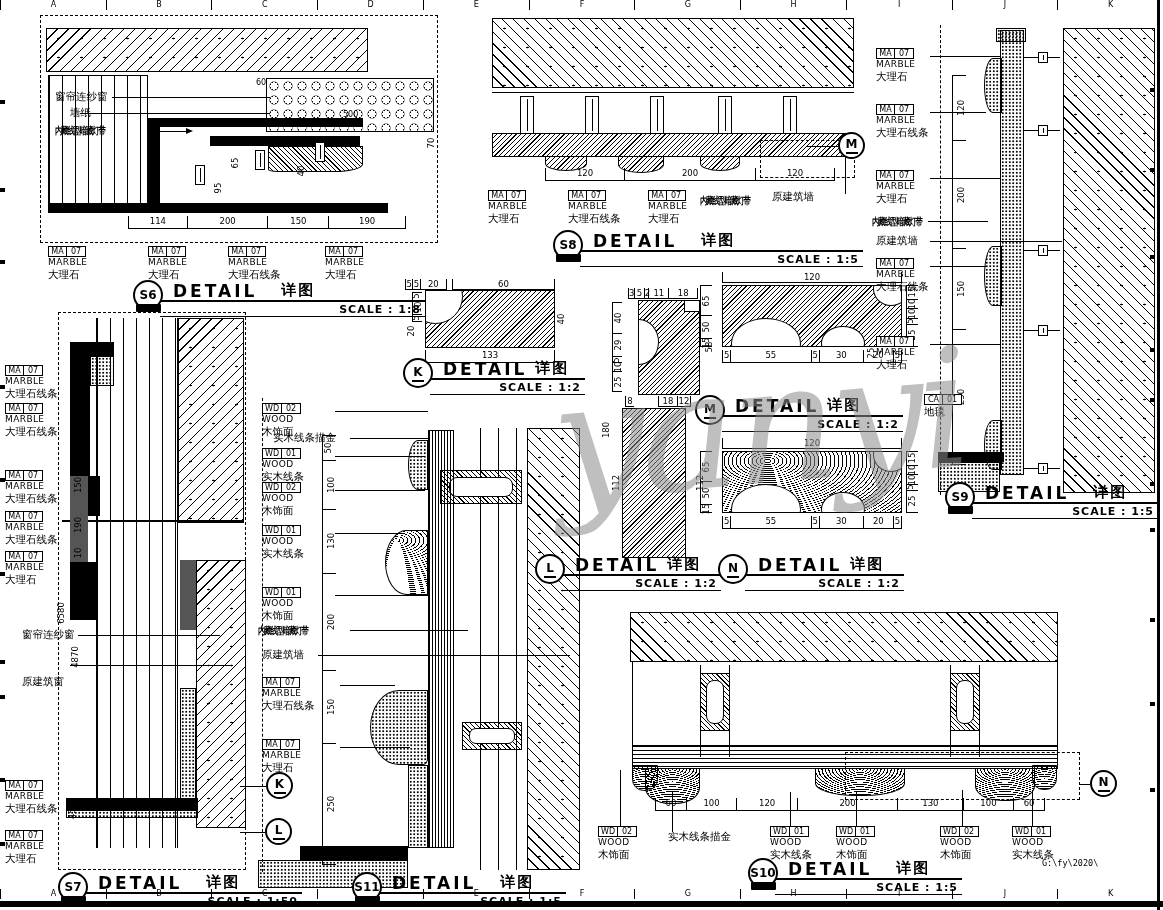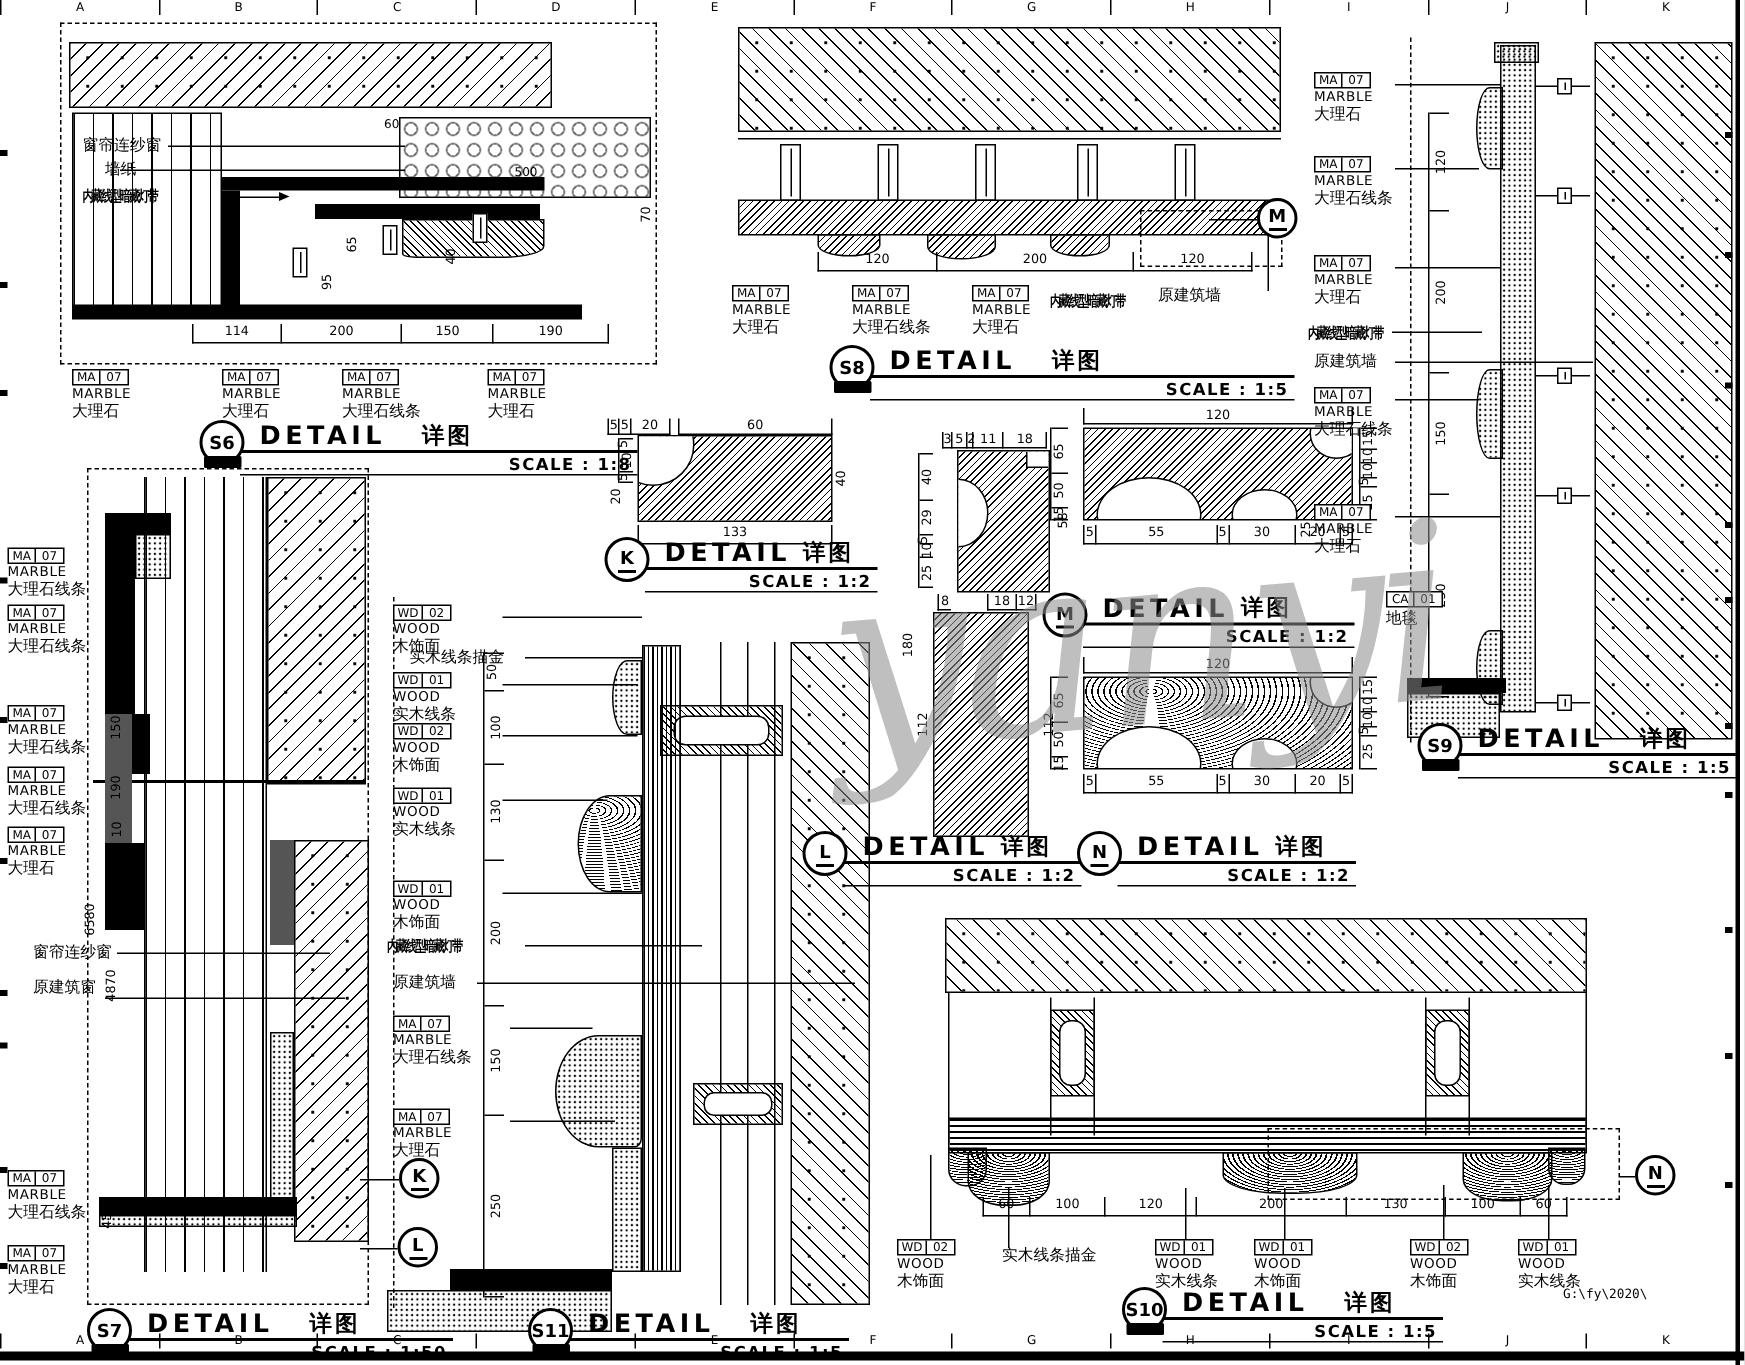--- a/index.html
+++ b/index.html
@@ -557,21 +557,21 @@
   <div class="tag" style="left:5px;top:511px"><div class="tb">
         <span class="tc">MA</span>
         <span class="tc">07</span>
       </div><div class="l1">MARBLE</div><div class="l2">大理石线条</div></div>
   <div class="tag" style="left:5px;top:551px"><div class="tb">
         <span class="tc">MA</span>
         <span class="tc">07</span>
       </div><div class="l1">MARBLE</div><div class="l2">大理石</div></div>
   <div class="note" style="left:22px;top:628px">窗帘连纱窗</div>
   <div class="ln" style="left:78px;top:635px;width:142px;height:1px"></div>
-  <div class="note" style="left:22px;top:651px">原建筑窗</div>
+  <div class="note" style="left:22px;top:675px">原建筑窗</div>
   <div class="ln" style="left:70px;top:665px;width:160px;height:1px"></div>
   <div class="tag" style="left:5px;top:780px"><div class="tb">
         <span class="tc">MA</span>
         <span class="tc">07</span>
       </div><div class="l1">MARBLE</div><div class="l2">大理石线条</div></div>
   <div class="tag" style="left:5px;top:830px"><div class="tb">
         <span class="tc">MA</span>
         <span class="tc">07</span>
       </div><div class="l1">MARBLE</div><div class="l2">大理石</div></div>
   <div class="ttl" style="left:58px;top:872px;width:244px">

